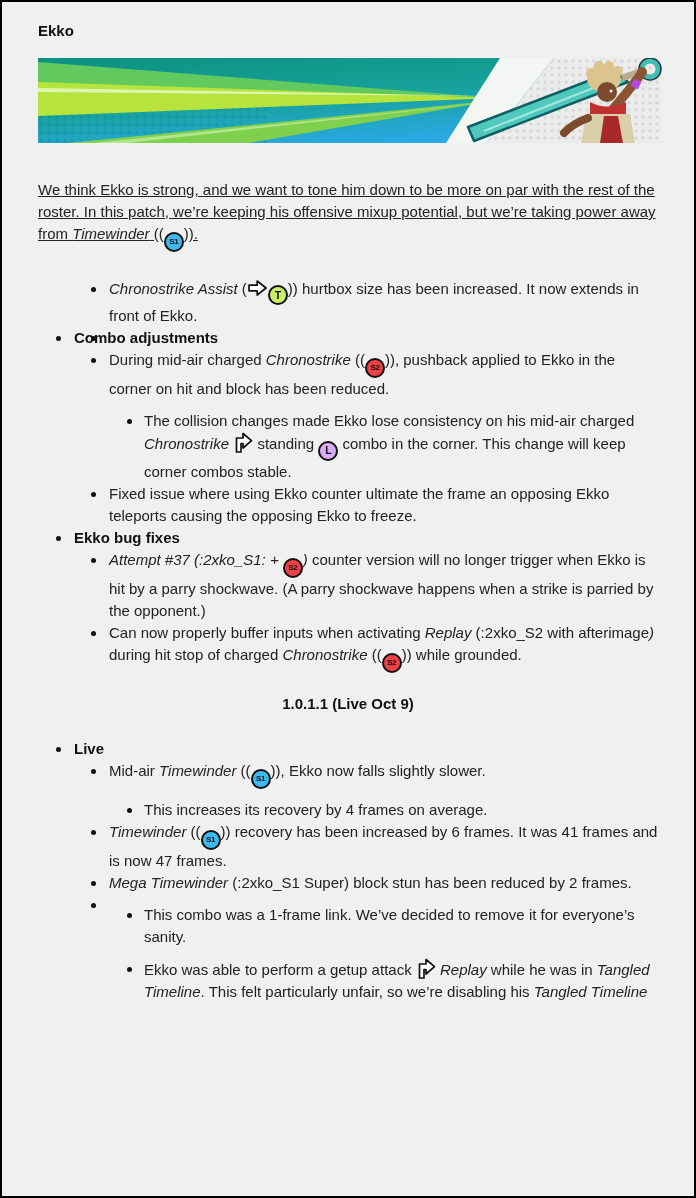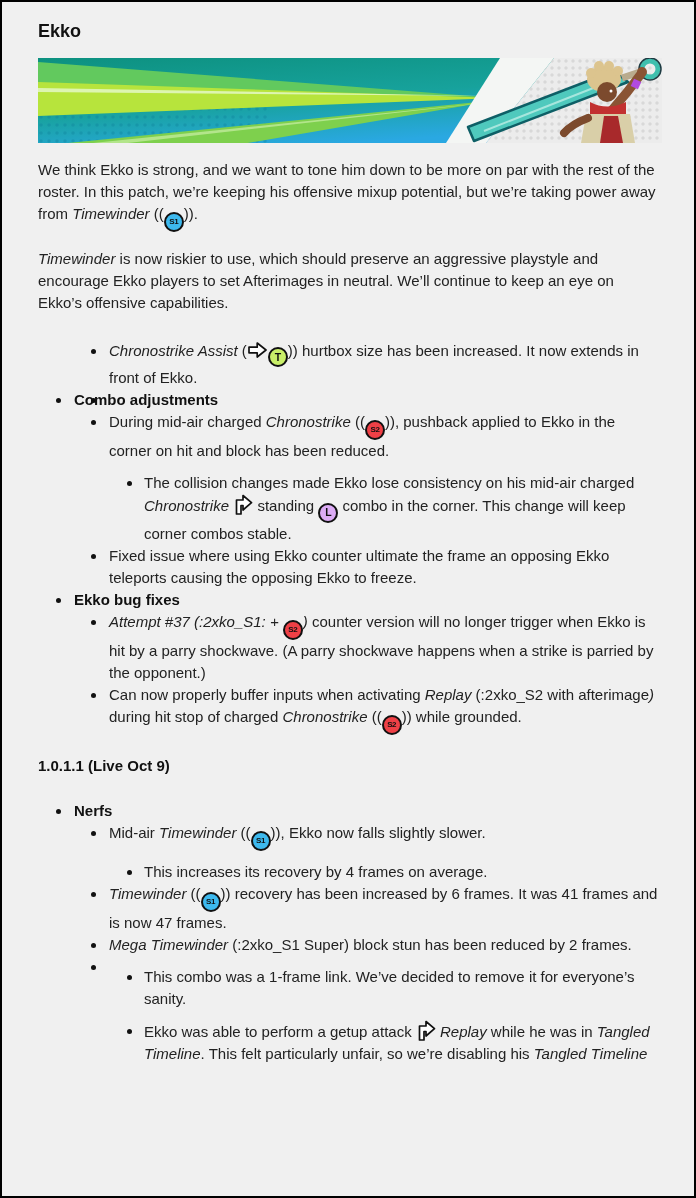--- a/index.html
+++ b/index.html
@@ -2,24 +2,24 @@
 <html><head>
 <meta charset="utf-8">
 <style>
   html,body{margin:0;padding:0;}
   body{
     width:696px;height:1198px;box-sizing:border-box;
     background:#f0f0f0;border:2px solid #000;overflow:hidden;
     font-family:"Liberation Sans",sans-serif;color:#1d1d1d;
   }
   #content{padding:19px 36px 0 36px;}
-  .h-title{font-weight:bold;font-size:18px;line-height:20px;color:#111;}
+  .h-title{font-weight:bold;font-size:15px;line-height:20px;color:#111;}
   .banner-wrap{margin-top:17px;width:624px;height:85px;overflow:hidden;}
-  .para{font-size:15px;line-height:22px;margin-top:16px;color:#222;}
-  .subheading{font-weight:bold;font-size:15px;margin:22px 0 13px 0;color:#111;}
+  .para{font-size:15px;line-height:22px;margin-top:36px;color:#222;text-decoration:underline;}
+  .subheading{font-weight:bold;font-size:15px;margin:22px 0 13px 0;color:#111;text-align:center;}
   .list{margin-top:26px;font-size:15px;line-height:22px;color:#222;}
   .li{position:relative;}
   .li .dot{position:absolute;width:5px;height:5px;border-radius:50%;background:#111;top:9px;}
   .li.d1{padding-left:36px;}
   .li.d2{padding-left:71px;}
   .li.d3{padding-left:106px;margin-top:10px;}
   .li.d1 .dot{left:18px;}
   .li.d2 .dot{left:53px;}
   .li.d3 .dot{left:89px;}
   .it{font-style:italic;}
@@ -81,39 +81,38 @@
         <circle cx="569" cy="34" r="10" fill="#7c4a2d"></circle>
         <circle cx="573" cy="33" r="1.5" fill="#fff"></circle>
         <path d="M552,44 Q569,53 588,44 L588,56 Q569,62 552,56 Z" fill="#c23130"></path>
         <path d="M548,56 L592,56 L597,85 L543,85 Z" fill="#d9cfa8"></path>
         <path d="M566,58 L580,58 L585,85 L562,85 Z" fill="#a8292b"></path>
         <path d="M550,60 Q534,66 526,75" stroke="#7c4a2d" stroke-width="8" fill="none" stroke-linecap="round"></path>
       </g>
     </svg>
   </div>
     <div class="para"><span>We think Ekko is strong, and we want to tone him down to be more on par with the rest of the roster. In this patch, we’re keeping his offensive mixup potential, but we’re taking power away from </span><span class="it">Timewinder</span><span> ((</span><span class="badge two" style="background: rgb(61, 185, 238);">S1</span><span>)).</span></div>
-    <div class="para"><span class="it">Timewinder</span><span> is now riskier to use, which should preserve an aggressive playstyle and encourage Ekko players to set Afterimages in neutral. We’ll continue to keep an eye on Ekko’s offensive capabilities.</span></div>
     <div class="list">
       <div class="li d2"><span class="dot"></span><span class="li-text"><span class="it">Chronostrike Assist</span><span> (</span><span class="arrow"><svg width="21" height="20" viewBox="0 0 21 20">
               <path d="M2 7.2 H10.2 V3 L19 10 L10.2 17 V12.8 H2 Z" fill="#fff" stroke="#111" stroke-width="1.7" stroke-linejoin="round"></path>
             </svg></span><span class="badge one" style="background: rgb(201, 239, 105);">T</span><span>)) hurtbox size has been increased. It now extends in front of Ekko.</span></span></div>
       <div class="li d2"><span class="dot"></span></div>
       <div class="li d1"><span class="dot"></span><span class="li-text"><span class="bd">Combo adjustments</span></span></div>
       <div class="li d2"><span class="dot"></span><span class="li-text"><span>During mid-air charged </span><span class="it">Chronostrike</span><span> ((</span><span class="badge two" style="background: rgb(239, 64, 70);">S2</span><span>)), pushback applied to Ekko in the corner on hit and block has been reduced.</span></span></div>
       <div class="li d3"><span class="dot"></span><span class="li-text"><span>The collision changes made Ekko lose consistency on his mid-air charged </span><span class="it">Chronostrike</span><span> </span><span class="arrow"><svg width="20" height="21" viewBox="0 0 20 21">
               <path d="M3.5 20 V6 H10 V1.5 L18.5 8.7 L10 16 V11.5 H8 V20 Z" fill="#fff" stroke="#111" stroke-width="1.7" stroke-linejoin="round"></path>
             </svg></span><span> standing </span><span class="badge one" style="background: rgb(220, 171, 245);">L</span><span> combo in the corner. This change will keep corner combos stable.</span></span></div>
       <div class="li d2"><span class="dot"></span><span class="li-text"><span>Fixed issue where using Ekko counter ultimate the frame an opposing Ekko teleports causing the opposing Ekko to freeze.</span></span></div>
       <div class="li d1"><span class="dot"></span><span class="li-text"><span class="bd">Ekko bug fixes</span></span></div>
       <div class="li d2"><span class="dot"></span><span class="li-text"><span class="it">Attempt #37 (:2xko_S1: + </span><span class="badge two" style="background: rgb(239, 64, 70);">S2</span><span class="it">)</span><span> counter version will no longer trigger when Ekko is hit by a parry shockwave. (A parry shockwave happens when a strike is parried by the opponent.)</span></span></div>
       <div class="li d2"><span class="dot"></span><span class="li-text"><span>Can now properly buffer inputs when activating </span><span class="it">Replay</span><span> (:2xko_S2 with afterimage</span><span class="it">)</span><span> during hit stop of charged </span><span class="it">Chronostrike</span><span> ((</span><span class="badge two" style="background: rgb(239, 64, 70);">S2</span><span>)) while grounded.</span></span></div>
     </div>
     <div class="subheading">1.0.1.1 (Live Oct 9)</div>
     <div class="list">
-      <div class="li d1"><span class="dot"></span><span class="li-text"><span class="bd">Nerfs</span></span></div>
+      <div class="li d1"><span class="dot"></span><span class="li-text"><span class="bd">Live</span></span></div>
       <div class="li d2"><span class="dot"></span><span class="li-text"><span>Mid-air </span><span class="it">Timewinder</span><span> ((</span><span class="badge two" style="background: rgb(61, 185, 238);">S1</span><span>)), Ekko now falls slightly slower.</span></span></div>
       <div class="li d3"><span class="dot"></span><span class="li-text"><span>This increases its recovery by 4 frames on average.</span></span></div>
       <div class="li d2"><span class="dot"></span><span class="li-text"><span class="it">Timewinder</span><span> ((</span><span class="badge two" style="background: rgb(61, 185, 238);">S1</span><span>)) recovery has been increased by 6 frames. It was 41 frames and is now 47 frames.</span></span></div>
       <div class="li d2"><span class="dot"></span><span class="li-text"><span class="it">Mega Timewinder</span><span> (:2xko_S1 Super) block stun has been reduced by 2 frames.</span></span></div>
       <div class="li d2"><span class="dot"></span></div>
       <div class="li d3"><span class="dot"></span><span class="li-text"><span>This combo was a 1-frame link. We’ve decided to remove it for everyone’s sanity.</span></span></div>
       <div class="li d3"><span class="dot"></span><span class="li-text"><span>Ekko was able to perform a getup attack </span><span class="arrow"><svg width="20" height="21" viewBox="0 0 20 21">
               <path d="M3.5 20 V6 H10 V1.5 L18.5 8.7 L10 16 V11.5 H8 V20 Z" fill="#fff" stroke="#111" stroke-width="1.7" stroke-linejoin="round"></path>
             </svg></span><span> </span><span class="it">Replay</span><span> while he was in </span><span class="it">Tangled Timeline</span><span>. This felt particularly unfair, so we’re disabling his </span><span class="it">Tangled Timeline</span></span></div>
     </div>

